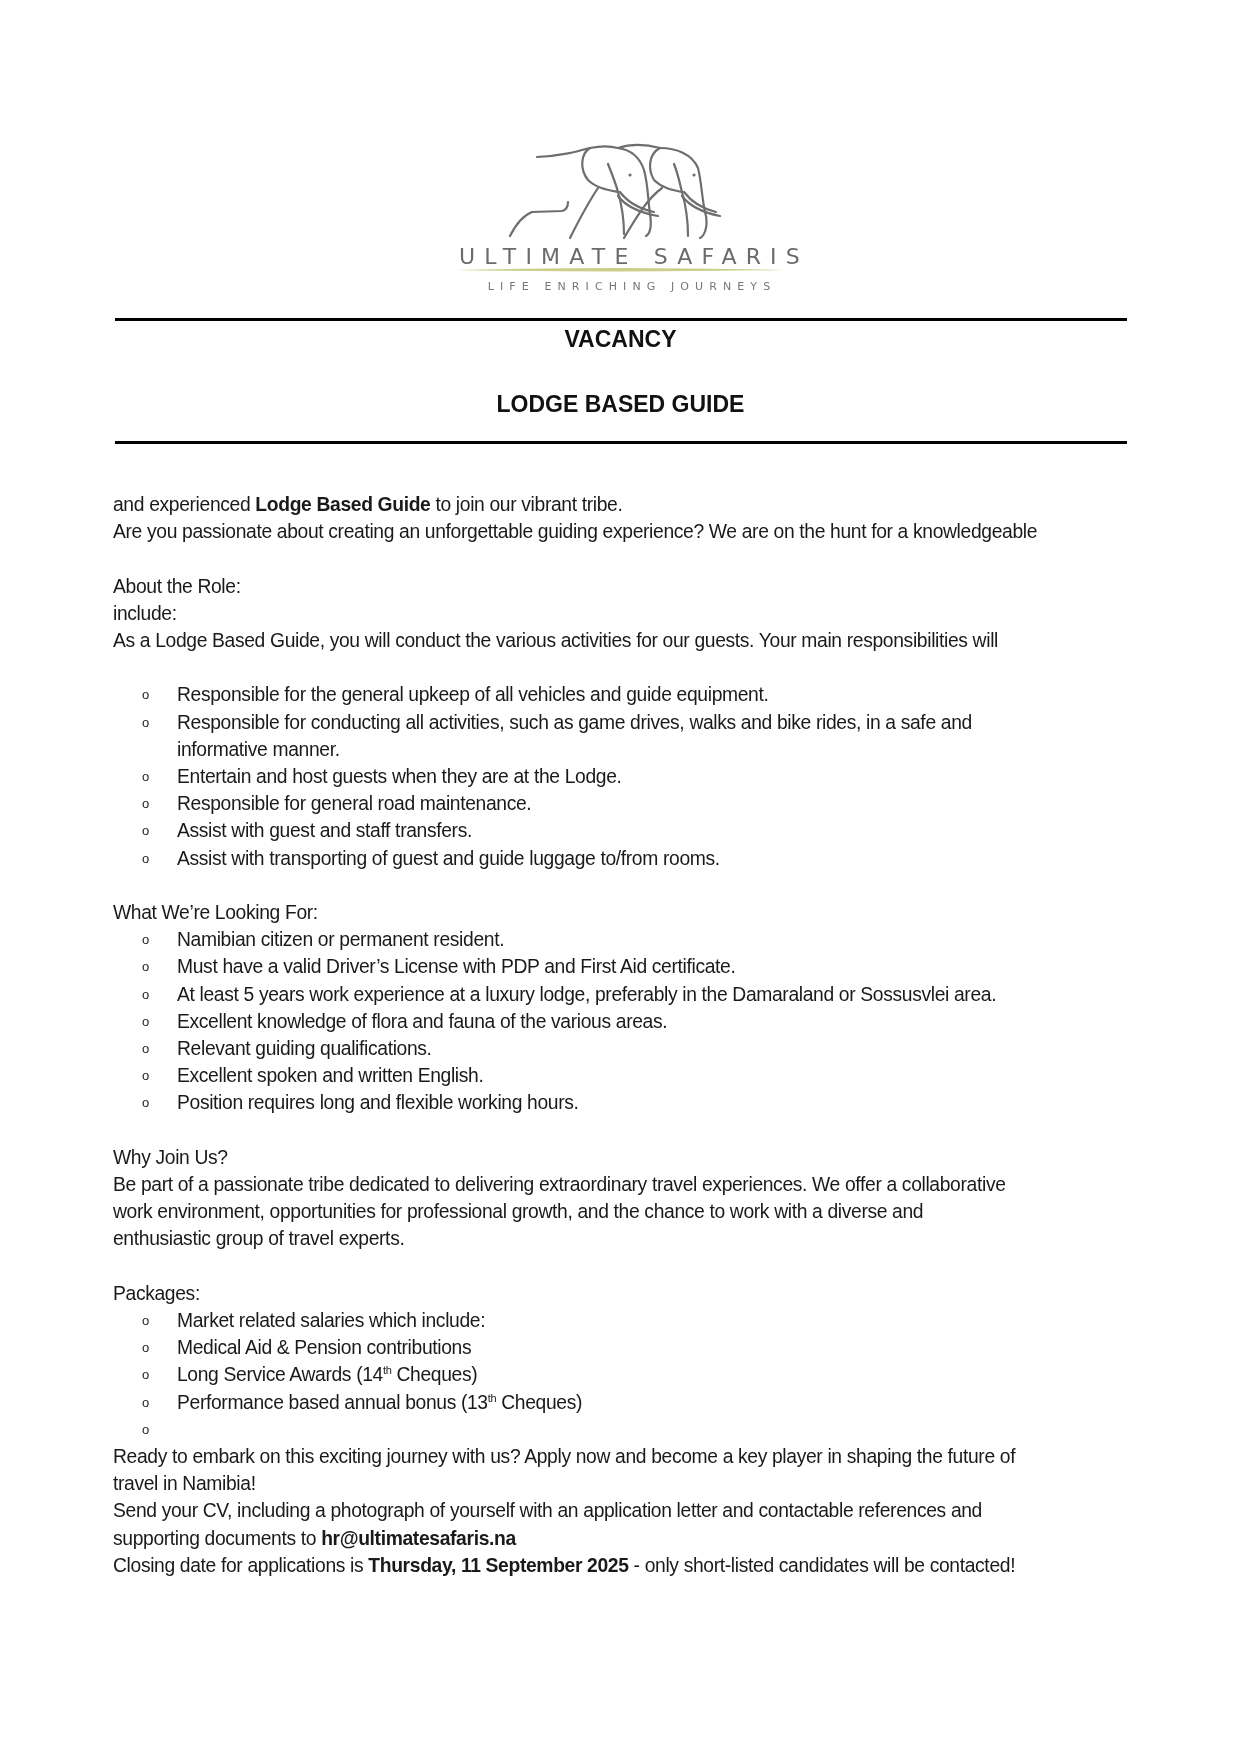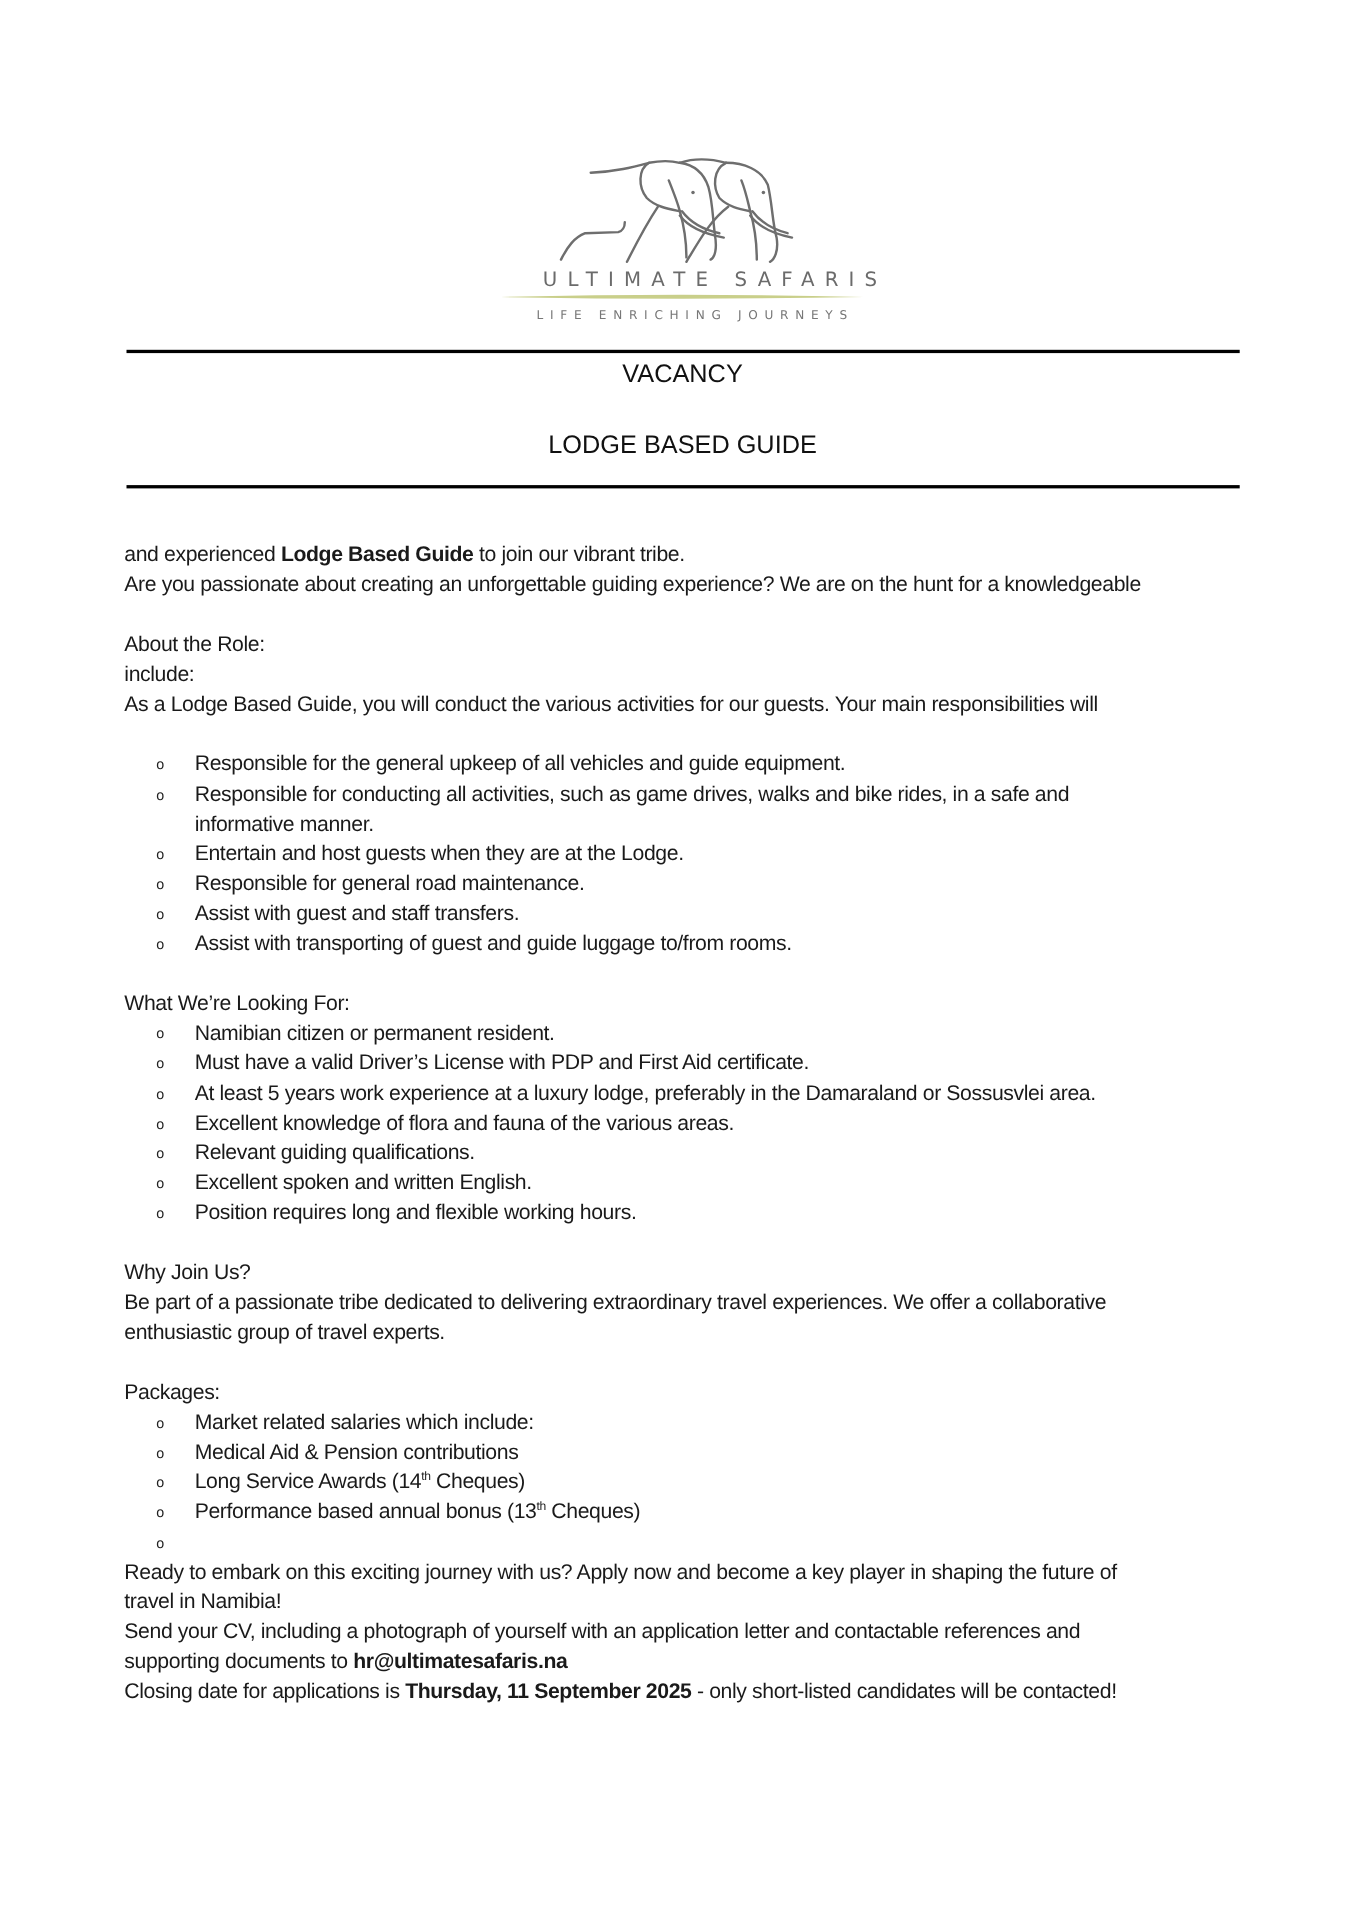--- a/index.html
+++ b/index.html
@@ -2,24 +2,24 @@
 <html><head>
 <meta charset="utf-8">
 <style>
   html, body { margin:0; padding:0; background:#ffffff; }
   body { width:1241px; height:1755px; position:relative; overflow:hidden;
          font-family:"Liberation Sans", sans-serif; color:#1a1a1a; }
   .logo { position:absolute; left:440px; top:140px; width:360px; height:170px; }
   .logo svg { position:absolute; left:0; top:0; }
   .brand { position:absolute; left:0; width:360px; text-align:center;
            font-family:"DejaVu Sans", sans-serif; color:#6b6b6b; }
-  .brand-name { top:104px; font-size:18px; letter-spacing:9.2px; left:30px; }
+  .brand-name { top:104px; font-size:22px; letter-spacing:9.2px; left:14px; }
   .brand-tag { top:140px; font-size:11px; letter-spacing:6.1px; left:12px; color:#777; }
   .rule { position:absolute; left:115px; width:1012px; height:3px; background:#000; }
-  .title { position:absolute; left:0; width:1241px; text-align:center; font-weight:normal;
+  .title { position:absolute; left:0; width:1241px; text-align:center; font-weight:bold;
            font-size:23px; color:#111; }
   .body { position:absolute; left:113px; width:1020px; font-size:19.3px; line-height:27.2px;
           letter-spacing:-0.35px; }
   .body p { margin:0; white-space:nowrap; }
   .gap { height:27.2px; }
   .h { font-weight:normal; }
   b, .b { font-weight:bold; }
   ul.list { list-style:none; margin:0; padding:0; }
   ul.list li { position:relative; padding-left:64px; white-space:nowrap; }
   ul.list li .bul { position:absolute; left:29px; top:0; font-size:13px; color:#222; }
@@ -101,20 +101,21 @@
       <li><span class="bul">o</span><span>Relevant guiding qualifications.</span></li>
       <li><span class="bul">o</span><span>Excellent spoken and written English.</span></li>
       <li><span class="bul">o</span><span>Position requires long and flexible working hours.</span></li>
     </ul>
   </section>
   <div class="gap"></div>
 
   <section>
     <p class="h">Why Join Us?</p>
     <p>Be part of a passionate tribe dedicated to delivering extraordinary travel experiences. We offer a collaborative</p>
+    <p>work environment, opportunities for professional growth, and the chance to work with a diverse and</p>
     <p>enthusiastic group of travel experts.</p>
   </section>
   <div class="gap"></div>
 
   <section>
     <p class="h">Packages:</p>
     <ul class="list">
       <li><span class="bul">o</span><span>Market related salaries which include:</span></li>
       <li><span class="bul">o</span><span>Medical Aid &amp; Pension contributions</span></li>
       <li><span class="bul">o</span><span>Long Service Awards (14</span><sup>th</sup><span> Cheques)</span></li>

